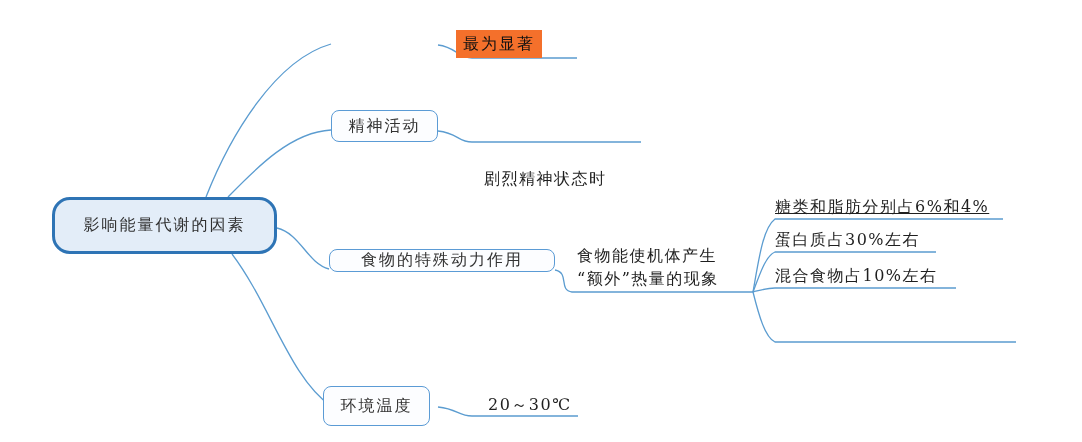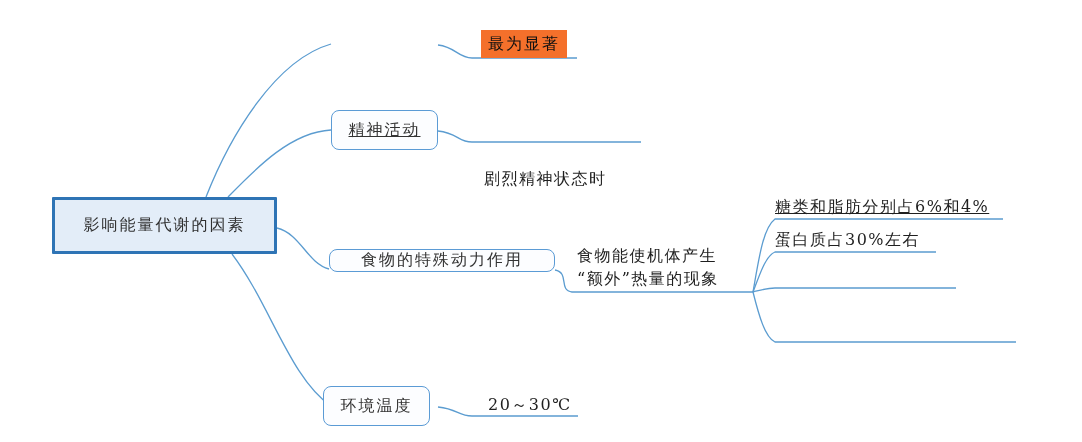--- a/index.html
+++ b/index.html
@@ -29,21 +29,21 @@
     letter-spacing:2px;
     color:#333333;
     background:#FCFDFF;
     border:1.5px solid var(--branch-border);
     border-radius:8px;
     white-space:nowrap;
   }
   .node.root{
     border:3px solid var(--root-border);
     background:var(--root-fill);
-    border-radius:1px;
+    border-radius:18px;
     font-size:16px;
     color:#303030;
   }
   .leaf{
     position:absolute;
     font-size:16px;
     letter-spacing:1.5px;
     line-height:23px;
     color:#1f1f1f;
     white-space:pre-line;
@@ -76,40 +76,41 @@
     <path d="M 753,292 C 761,290 767,288 775,288 H 956"></path>
     <path d="M 753,292 C 759,316 765,337 775,342 H 1016"></path>
     <path d="M 438,407 C 458,409 458,416 472,416 H 578"></path>
   </svg>
 
   <div class="node root" style="left:52px;top:197px;width:225px;height:57px;">
     <span>影响能量代谢的因素</span>
   </div>
 
 
-  <div class="node" style="left:331px;top:110px;width:107px;height:40px;text-decoration:underline;">
+  <div class="node" style="left:331px;top:110px;width:107px;height:32px;">
     <span>精神活动</span>
   </div>
 
   <div class="node" style="left:329px;top:249px;width:226px;height:23px;">
     <span>食物的特殊动力作用</span>
   </div>
 
   <div class="node" style="left:323px;top:386px;width:107px;height:40px;">
     <span>环境温度</span>
   </div>
 
-  <div class="leaf highlight" style="left:481px;top:30px;">最为显著</div>
+  <div class="leaf highlight" style="left:456px;top:30px;">最为显著</div>
 
   <div class="leaf" style="left:484px;top:119px;margin-top:48px;">剧烈精神状态时</div>
 
   <div class="leaf" style="left:577px;top:244px;">食物能使机体产生
 “额外”热量的现象</div>
 
   <div class="leaf sub" style="left:775px;top:196px;text-decoration:underline;">糖类和脂肪分别占6%和4%</div>
 
   <div class="leaf sub" style="left:775px;top:229px;">蛋白质占30%左右</div>
 
+  <div class="leaf sub" style="left:775px;top:265px;">混合食物占10%左右</div>
 
 
   <div class="leaf" style="left:488px;top:393px;">20～30℃</div>
 
 </div>
 
 </body></html>

